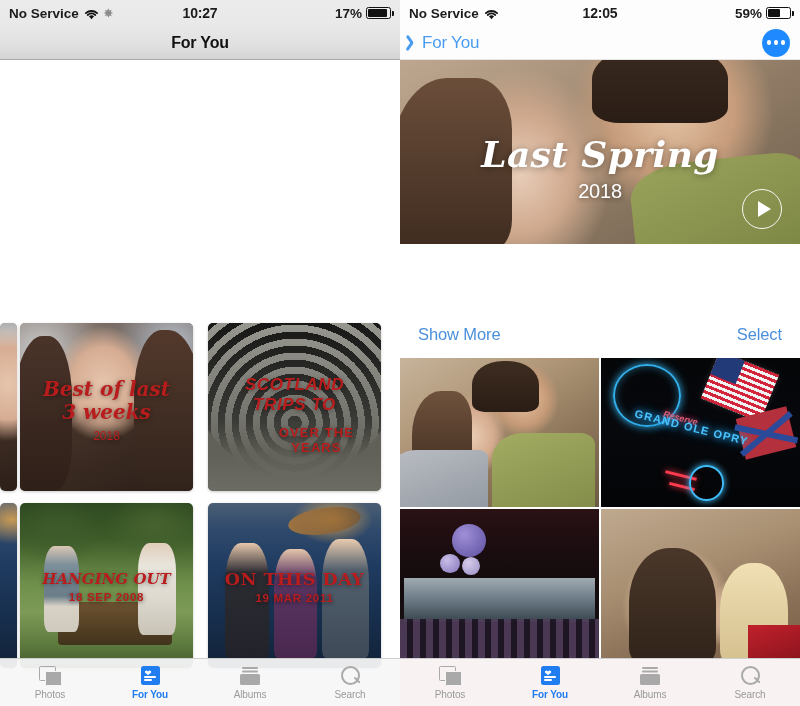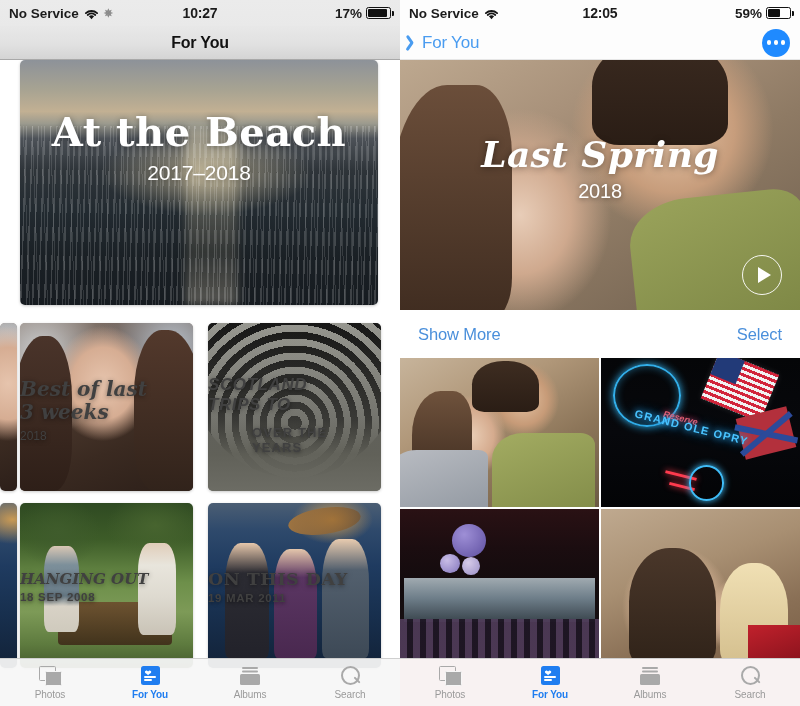--- a/index.html
+++ b/index.html
@@ -77,21 +77,21 @@
   .row.r1 { top:263px; }
   .row.r2 { top:443px; }
   .card { border-radius:5px; overflow:hidden; position:relative;
     box-shadow:0 1px 3px rgba(0,0,0,.22); flex:0 0 auto; }
   .card.peek-l { width:17px; margin-left:0; }
   .card.main { width:173px; margin-left:3px; }
   .card.h1 { height:168px; }
   .card.h2 { height:165px; }
   .gap { width:12px; flex:0 0 auto; }
 
-  .card-label { position:absolute; left:0; right:0; z-index:4; color:#404040; }
+  .card-label { position:absolute; left:0; right:0; z-index:4; text-align:center; color:#b91c1c; }
 
   
   .bg-portrait { position:absolute; inset:0;
     background:
       radial-gradient(ellipse 70px 80px at 48% 36%, #e6c4ad 0%, #d6ad93 45%, rgba(0,0,0,0) 72%),
       radial-gradient(circle at 12% 18%, #cfd2d4 0%, rgba(0,0,0,0) 40%),
       radial-gradient(circle at 88% 14%, #b9c2cc 0%, rgba(0,0,0,0) 38%),
       linear-gradient(160deg,#6e5a4d 0%,#4d3a2f 40%,#3a2a21 70%,#2c1f19 100%); }
   .hair-l { position:absolute; left:-4%; top:8%; width:34%; height:92%; border-radius:50% 40% 30% 20%;
     background:linear-gradient(180deg,#4a342a,#2e1f18); }
@@ -152,21 +152,21 @@
     background:linear-gradient(180deg,#e4c6ab 0%,#5b3663 26%,#49284f 100%); }
   .b-f3 { position:absolute; right:7%; top:22%; width:27%; height:72%; border-radius:36% 36% 8% 8%;
     background:linear-gradient(180deg,#e8cbaf 0%,#53606e 26%,#3d4956 100%); }
   .t-serif-caps { font-family:"DejaVu Serif", serif; font-weight:bold; letter-spacing:0.5px;
     text-shadow:0 1px 5px rgba(0,0,0,.5); }
   .c4-l1 { font-size:17.5px; line-height:1.15; }
   .c4-sub { font-size:11.5px; font-weight:bold; letter-spacing:0.7px; margin-top:3px;
     font-family:"Liberation Sans",sans-serif; text-shadow:0 1px 4px rgba(0,0,0,.6); }
 
   
-  .memhero { position:absolute; top:60px; left:0; right:0; height:250px; overflow:hidden; }
+  .memhero { position:absolute; top:60px; left:0; right:0; height:184px; overflow:hidden; }
   .mem-bg { position:absolute; inset:0;
     background:
       radial-gradient(ellipse 120px 140px at 30% 62%, #e8cdb8 0%, #cfa98e 42%, rgba(0,0,0,0) 76%),
       radial-gradient(ellipse 130px 130px at 68% 28%, #e4c3a5 0%, #c79d7c 48%, rgba(0,0,0,0) 78%),
       linear-gradient(150deg,#bda88f 0%,#a8917a 30%,#8e7a64 58%,#6e5e4d 100%); }
   .mem-shirt { position:absolute; right:-2%; bottom:-6%; width:44%; height:52%;
     background:linear-gradient(160deg,#9aa35b,#7d8745); border-radius:34% 18% 0 0; transform:rotate(-6deg); }
   .mem-hair-l { position:absolute; left:-2%; top:10%; width:30%; height:94%; border-radius:46% 30% 18% 10%;
     background:linear-gradient(180deg,#6b4e3a,#3f2c20); }
   .mem-hair-r { position:absolute; right:18%; top:-8%; width:34%; height:42%; border-radius:44% 44% 20% 20%;
@@ -309,29 +309,20 @@
           </span>
       </div>
     </div>
 
     <div class="navbar nav-gray">
       <div class="nav-title">For You</div>
     </div>
 
     <div class="scroll">
 
-      <div class="hero">
-        <div class="beach-bg"></div>
-        <div class="sunpath"></div>
-        <div class="sparkle"></div>
-        <div class="hero-text">
-          <div class="hero-title">At the Beach</div>
-          <div class="hero-sub">2017–2018</div>
-        </div>
-      </div>
 
       <div class="row r1">
         <div class="card peek-l h1">
           <div class="bg-portrait"></div>
         </div>
         <div class="card main h1">
           <div class="bg-portrait"></div>
           <div class="hair-l"></div>
           <div class="hair-r"></div>
           <div class="card-label" style="top:56px">

